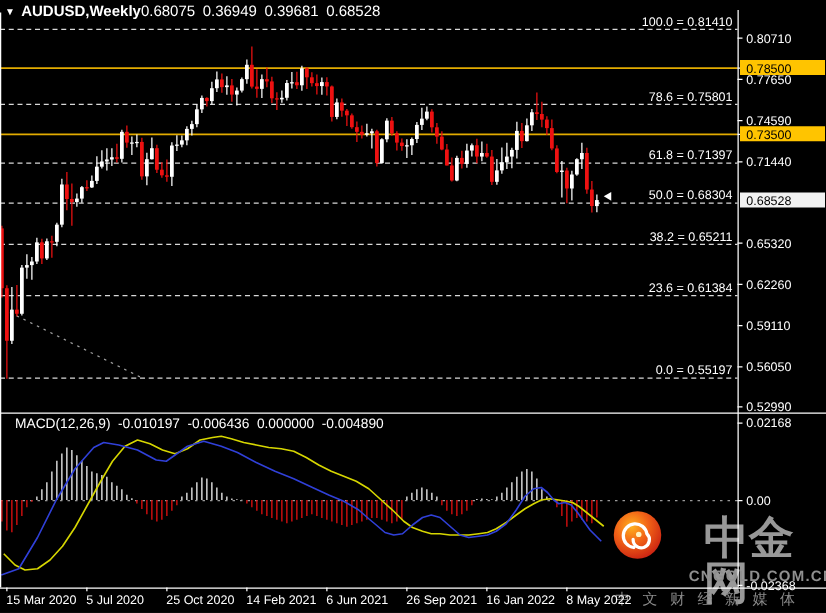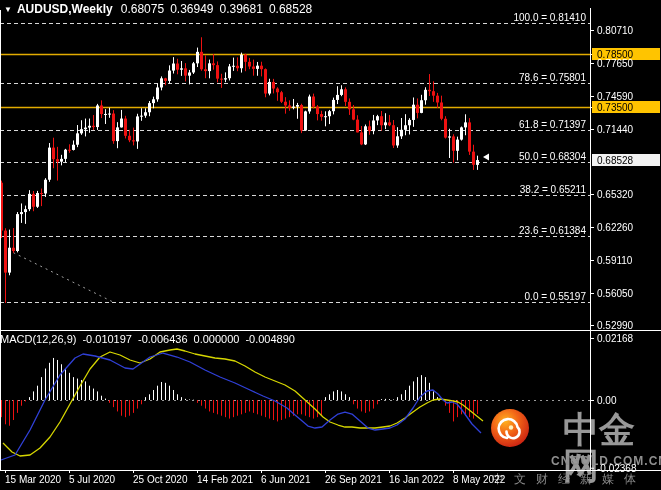--- a/index.html
+++ b/index.html
@@ -1,23 +1,23 @@
 <!DOCTYPE html>
 <html><head>
 <meta charset="utf-8">
 <style>
   html,body{margin:0;padding:0;background:#111;}
   .screen{position:relative;width:661px;height:490px;background:#000;overflow:hidden;
           font-family:"Liberation Sans",sans-serif;}
   .screen svg{position:absolute;left:0;top:0;z-index:2;}
   .hdr{position:absolute;left:4px;top:2px;z-index:3;color:#fff;font-size:12px;white-space:nowrap;}
-  .hdr .sym{font-weight:700;margin-right:8px;}
+  .hdr .sym{font-weight:700;margin-right:0;}
   .hdr .tri{font-size:8px;margin-right:5px;vertical-align:1px;}
   .hdr .num{margin-right:6px;margin-top:13px;}
-  .macdhdr{position:absolute;left:0;top:333px;z-index:3;color:#fff;font-size:11px;white-space:nowrap;pointer-events:none;}
+  .macdhdr{position:absolute;left:12px;top:333px;z-index:3;color:#fff;font-size:11px;white-space:nowrap;pointer-events:none;}
   .macdhdr .v{margin-left:6px;}
   .wm{position:absolute;left:490px;top:408px;width:171px;height:82px;z-index:1;}
   .wm-name{position:absolute;left:58px;top:4px;font-size:36px;font-weight:700;color:#989898;letter-spacing:0px;line-height:1;margin-left:15px;}
   .wm-domain{position:absolute;left:61px;top:46px;font-size:12px;font-weight:700;color:#8f8f8f;letter-spacing:1px;}
   .wm-tag{position:absolute;left:2px;top:63px;font-size:12px;color:#8a8a8a;letter-spacing:10px;white-space:nowrap;}
   .wm-logo{position:absolute;left:16px;top:7px;width:40px;height:40px;}
 </style>
 </head>
 <body>
 

